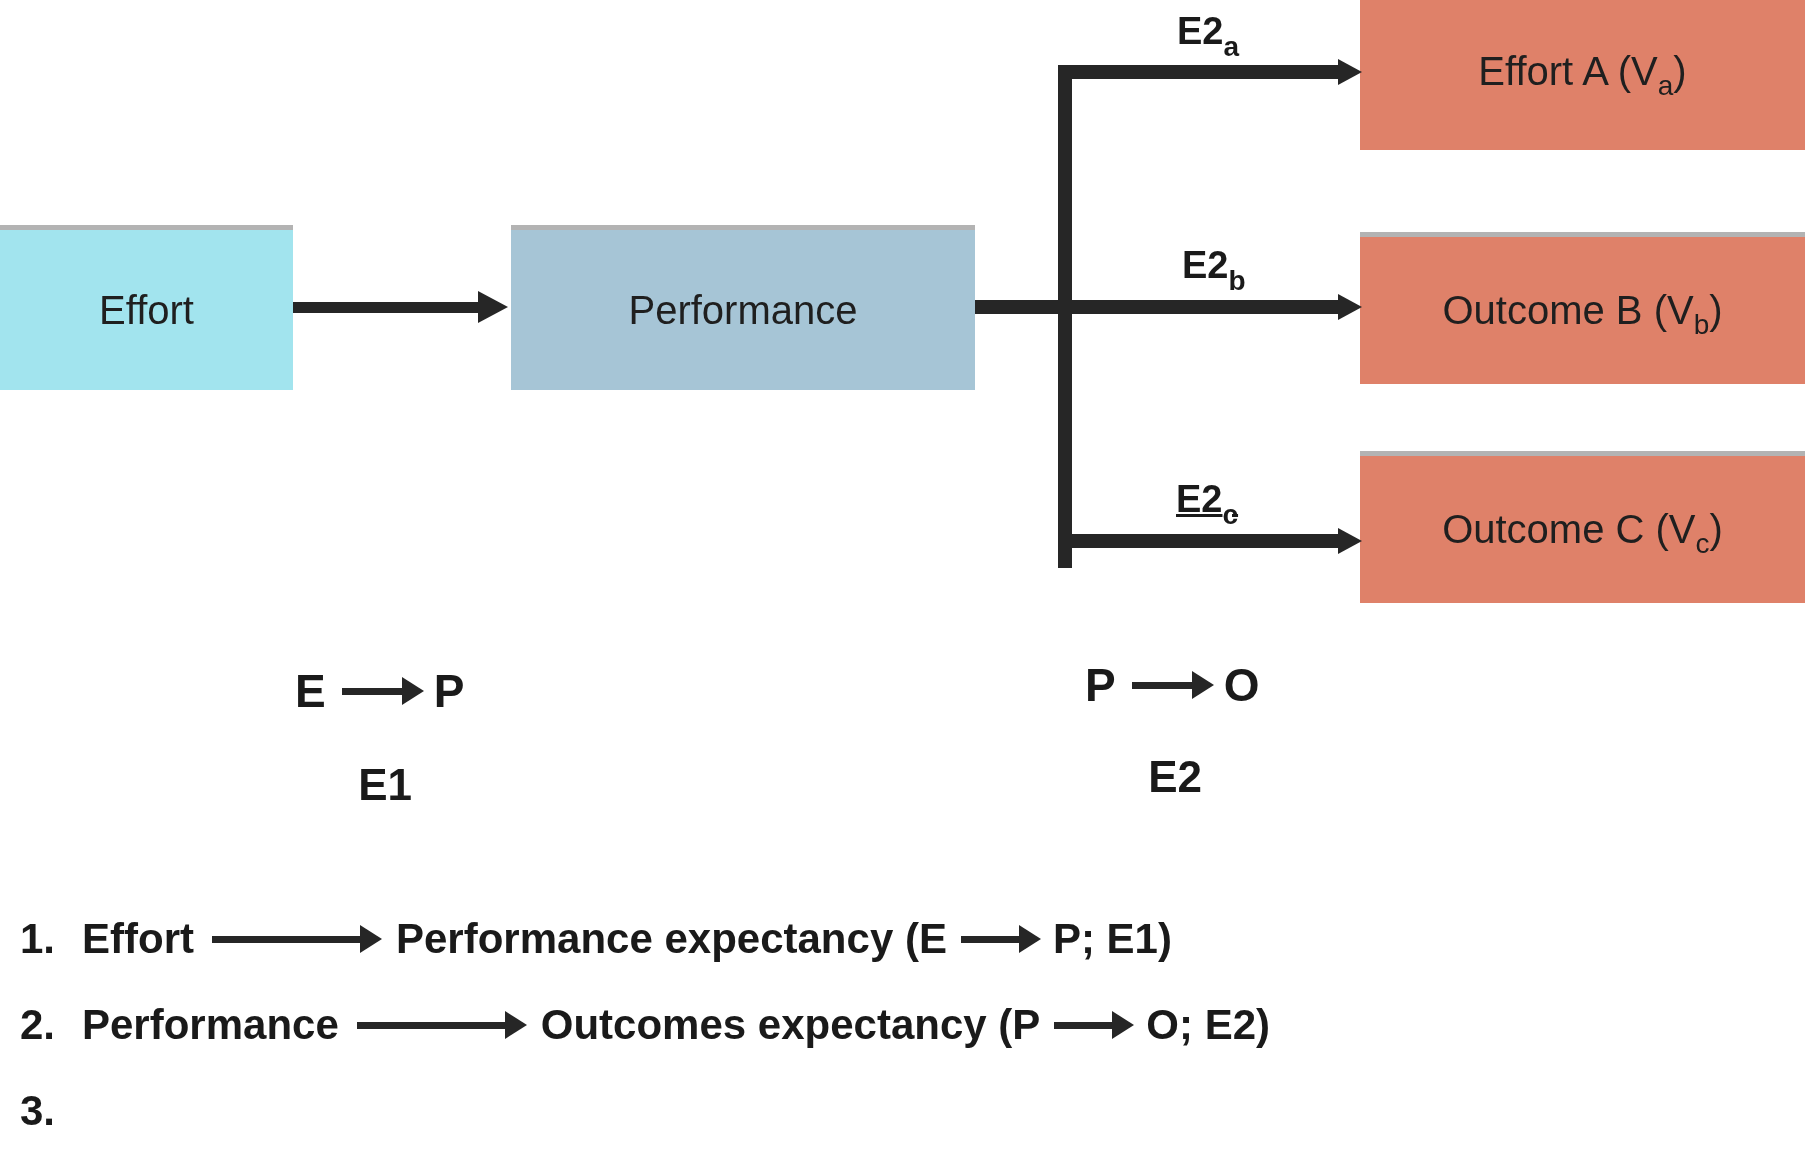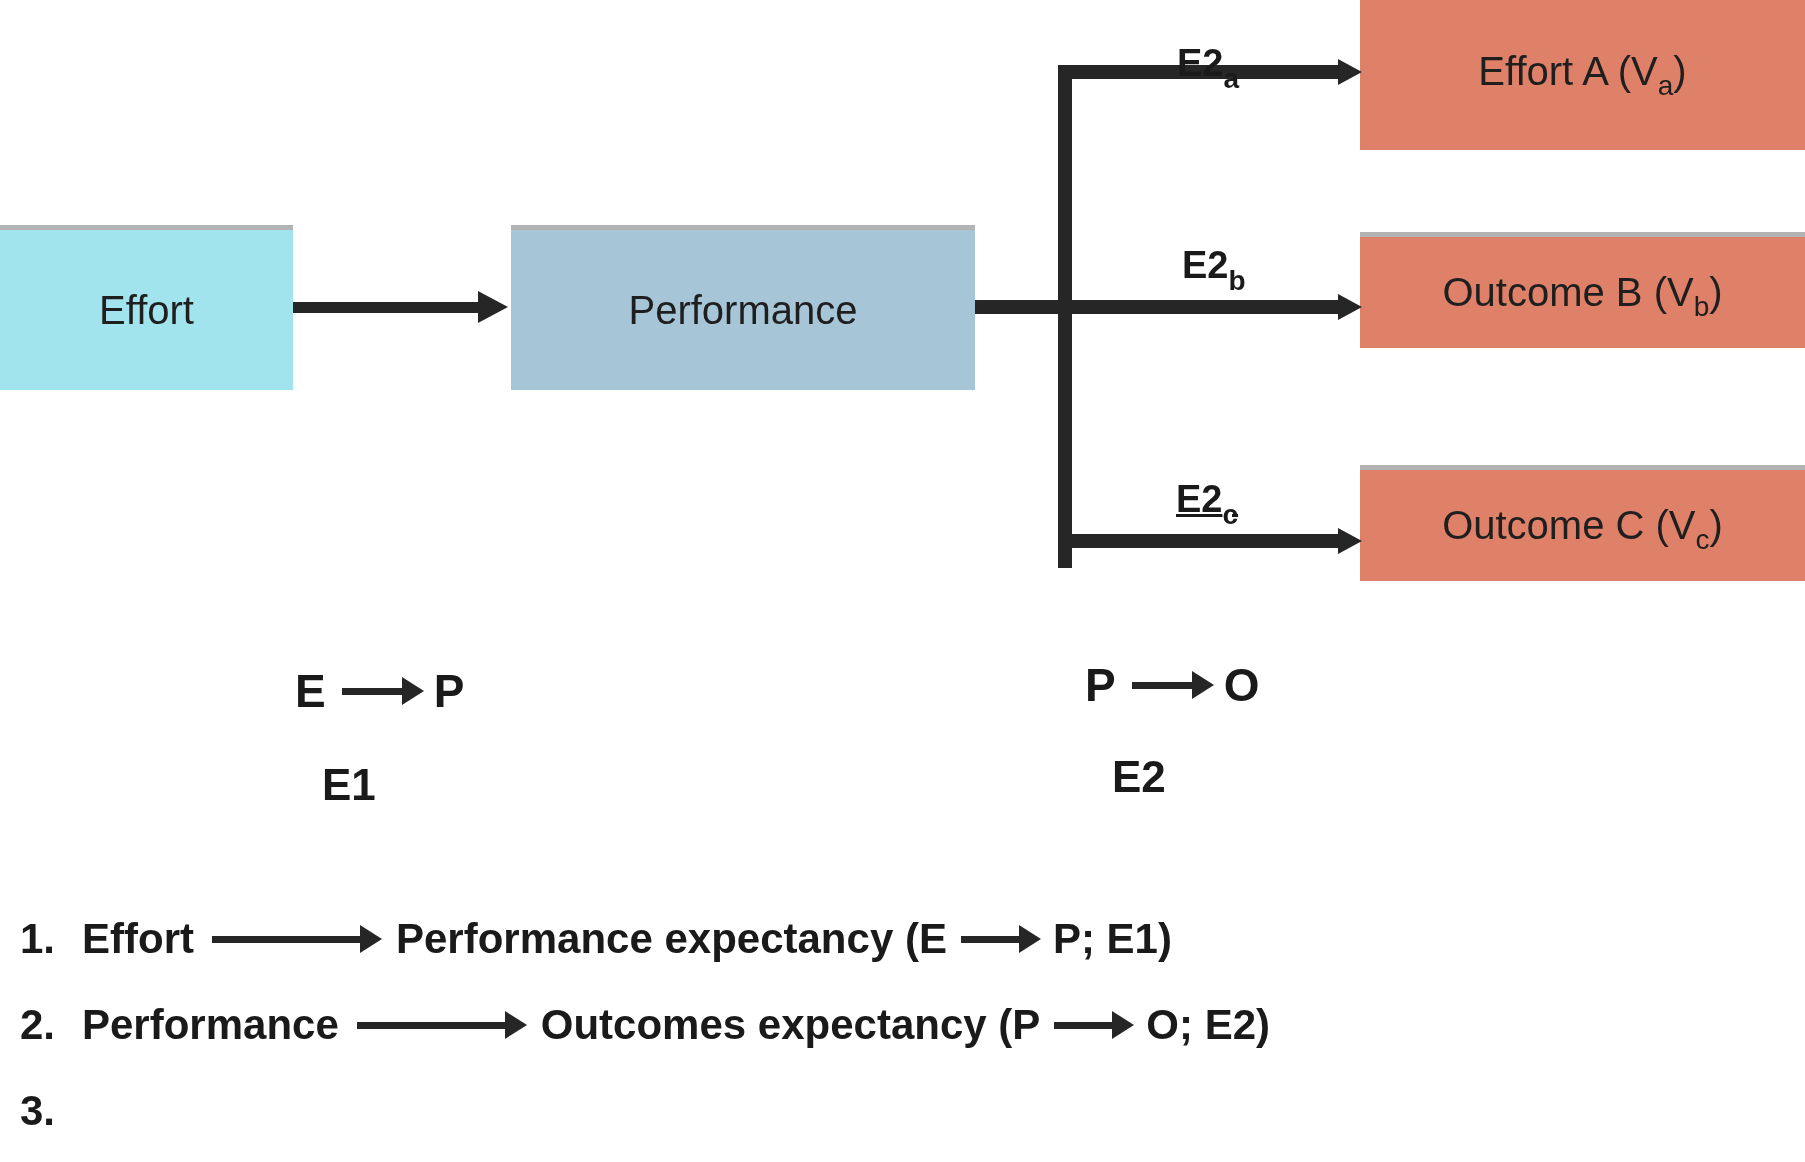--- a/index.html
+++ b/index.html
@@ -18,24 +18,24 @@
     display:flex;align-items:center;justify-content:center;
     font-size:40px;
     color:#1f1f1f;
     border-top:5px solid var(--border_gray,#b3b3b3);
     box-sizing:border-box;
     white-space:nowrap;
   }
   .dbox sub{font-size:28px;line-height:0;vertical-align:-10px;}
   .box-effort{left:0;top:225px;width:293px;height:165px;background:var(--effort_fill,#a2e4ee);}
   .box-performance{left:511px;top:225px;width:464px;height:165px;background:var(--performance_fill,#a6c5d6);}
-  .box-outcome{background:var(--outcome_fill,#df8169);width:445px;height:116px;left:1360px;}
+  .box-outcome{background:var(--outcome_fill,#df8169);width:445px;height:152px;left:1360px;}
   .box-outcome-a{top:-8px;height:158px;border-top:none;}
   .box-outcome-b{top:232px;}
-  .box-outcome-c{top:465px;}
+  .box-outcome-c{top:451px;}
 
   
   .hline,.vline{position:absolute;background:var(--line_color,#262626);}
   .line-effort-perf{left:293px;top:302px;width:187px;height:11px;}
   .line-perf-main{left:975px;top:300px;width:363px;height:14px;}
   .line-branch-vertical{left:1058px;top:65px;width:14px;height:503px;}
   .line-branch-top{left:1058px;top:65px;width:280px;height:14px;}
   .line-branch-bottom{left:1058px;top:534px;width:280px;height:14px;}
 
   .ahead{position:absolute;width:0;height:0;}
@@ -44,32 +44,32 @@
   .ahead-small{border-top:13px solid transparent;border-bottom:13px solid transparent;border-left:24px solid var(--line_color,#262626);}
   .ahead-a{left:1338px;top:59px;}
   .ahead-b{left:1338px;top:294px;}
   .ahead-c{left:1338px;top:528px;}
 
   
   .branch-label{
     position:absolute;font-weight:bold;font-size:38px;white-space:nowrap;
   }
   .branch-label sub{font-size:28px;line-height:0;vertical-align:-12px;}
-  .bl-a{left:1177px;top:10px;margin-top:32px;}
+  .bl-a{left:1177px;top:10px;}
   .bl-b{left:1182px;top:244px;}
   .bl-c{left:1176px;top:478px;text-decoration:underline;}
 
   
   .equation{
     position:absolute;display:flex;align-items:center;
     font-weight:bold;font-size:46px;white-space:nowrap;
   }
   .eq-ep{left:295px;top:664px;}
   .eq-po{left:1085px;top:658px;}
-  .eq-sub-label{position:absolute;font-weight:bold;font-size:44px;text-align:left;}
+  .eq-sub-label{position:absolute;font-weight:bold;font-size:44px;text-align:right;}
   .eq-e1{left:322px;top:760px;width:90px;}
   .eq-e2{left:1112px;top:752px;width:90px;}
 
   
   .tarrow{
     position:relative;display:inline-block;height:7px;
     background:var(--line_color,#262626);
     vertical-align:middle;
   }
   .tarrow::after{

